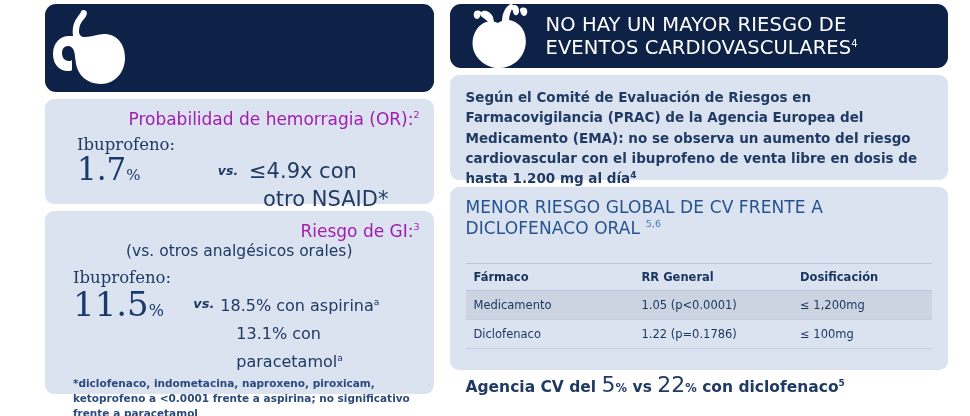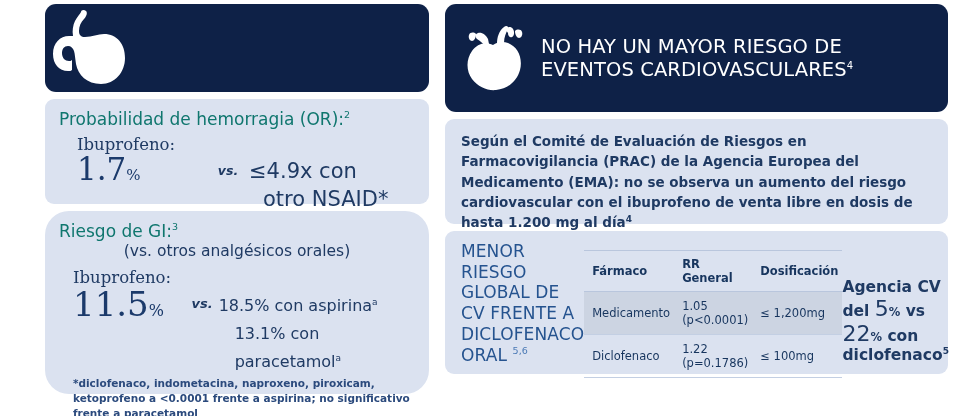--- a/index.html
+++ b/index.html
@@ -39,21 +39,21 @@
     display: flex;
     align-items: center;
     color: #ffffff;
     box-sizing: border-box;
   }
   .banner-left {
     height: 88px;
     padding: 0 10px 0 6px;
   }
   .banner-right {
-    height: 108px;
+    height: 64px;
     padding: 0 14px 0 18px;
   }
   .banner-icon {
     flex: 0 0 auto;
     display: flex;
     align-items: center;
     justify-content: center;
   }
   .icon-stomach { width: 86px; height: 84px; }
   .icon-heart   { width: 66px; height: 70px; margin-right: 12px; }
@@ -86,23 +86,23 @@
     border-radius: 9px;
     box-sizing: border-box;
   }
 
   
   .panel-hemorragia {
     height: 105px;
     padding: 10px 14px 8px 14px;
   }
   .panel-heading {
-    text-align: left;
+    text-align: right;
     font-size: 17px;
-    color: #0f766e;
+    color: #a21caf;
     font-weight: 400;
   }
   .panel-heading .sup { font-size: 9.5px; vertical-align: super; }
   .stat-row {
     display: flex;
     align-items: flex-start;
     margin-top: 6px;
   }
   .stat-block { width: 148px; padding-left: 18px; box-sizing: border-box; }
   .stat-label {
@@ -135,21 +135,20 @@
     line-height: 1.35;
   }
   .compare-block .line2 { padding-left: 14px; }
 
   
   .panel-gi {
     height: 183px;
     padding: 10px 14px 8px 14px;
     display: flex;
     flex-direction: column;
-    border-radius: 24px;
   }
   .panel-subheading {
     text-align: center;
     font-size: 15.5px;
     color: #1f3a63;
     margin-top: 1px;
   }
   .stat-row-gi { display: flex; align-items: flex-start; margin-top: 8px; }
   .stat-block-gi { width: 142px; padding-left: 14px; box-sizing: border-box; }
   .stat-big-gi {
@@ -191,24 +190,25 @@
     padding: 12px 14px 10px 16px;
     font-size: 13.5px;
     color: #1f3a63;
     font-weight: bold;
     line-height: 1.5;
   }
   .panel-prac .sup { font-size: 9px; vertical-align: super; }
 
   
   .panel-cv {
-    height: 143px;
+    height: 183px;
     padding: 10px 16px 10px 16px;
     display: flex;
-    flex-direction: row;
+    flex-direction: column;
+    gap: 16px;
   }
   .cv-title {
     font-size: 17px;
     color: #25538f;
     line-height: 1.22;
     letter-spacing: 0.1px;
   }
   .cv-title .sup { font-size: 9.5px; vertical-align: super; color: #4a79b5; }
   .cv-table {
     width: 100%;

